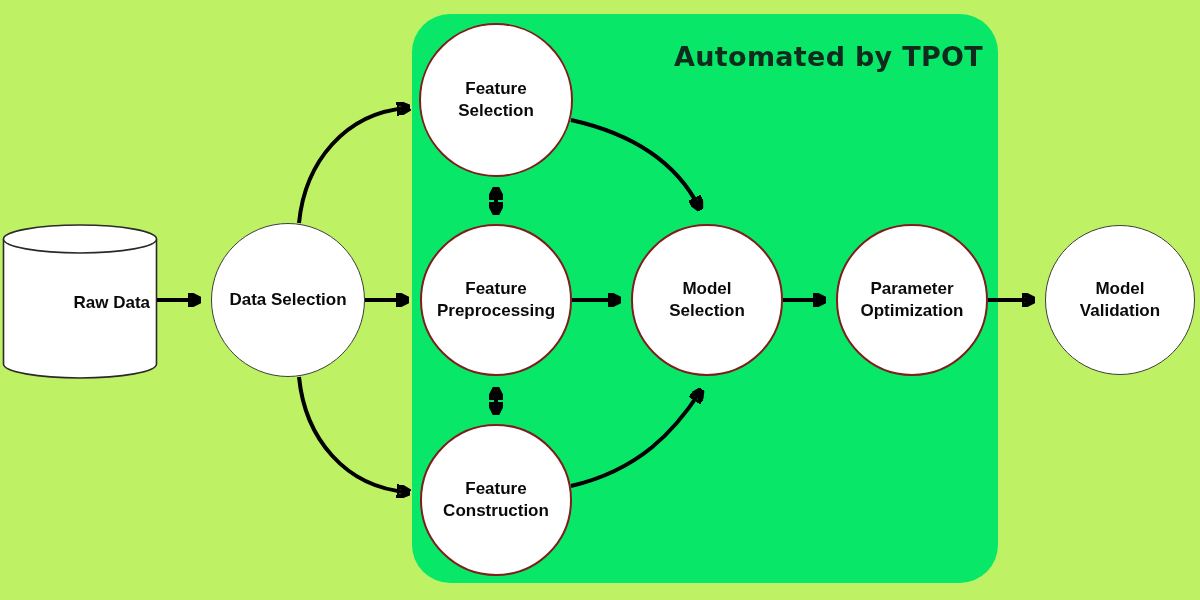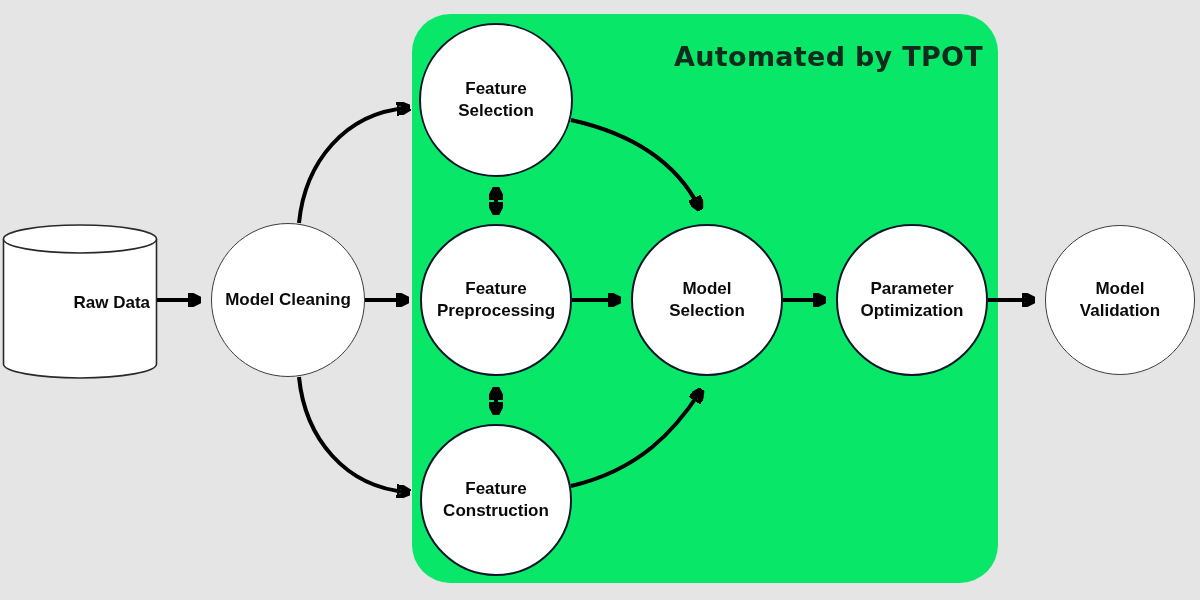--- a/index.html
+++ b/index.html
@@ -5,21 +5,21 @@
   html, body {
     margin: 0;
     padding: 0;
     background: #ffffff;
     font-family: "Liberation Sans", sans-serif;
   }
   #stage {
     position: relative;
     width: 1200px;
     height: 600px;
-    background: #e5e5e5;
+    background: #bef264;
     overflow: hidden;
   }
   
   #tpot-region {
     position: absolute;
     left: 412px;
     top: 14px;
     width: 586px;
     height: 569px;
     border-radius: 38px;
@@ -51,21 +51,21 @@
   }
   #connectors .shape {
     stroke: #2a2a2a;
     stroke-width: 1.6;
     fill: #ffffff;
   }
   
   .node {
     position: absolute;
     background: #ffffff;
-    border: 2px solid #0f172a;
+    border: 2px solid #7f1d1d;
     border-radius: 50%;
     display: flex;
     align-items: center;
     justify-content: center;
     z-index: 2;
     box-sizing: border-box;
   }
   .node-label {
     font-weight: bold;
     font-size: 17px;
@@ -126,21 +126,21 @@
     <path d="M571 120 C634 134 676 162 699 207" marker-end="url(#ah)"></path>
     <path d="M571 486 C640 470 675 430 700 392" marker-end="url(#ah)"></path>
 
     <path d="M496 190 L496 212" marker-start="url(#ah)" marker-end="url(#ah)"></path>
     <path d="M496 390 L496 412" marker-start="url(#ah)" marker-end="url(#ah)"></path>
   </svg>
 
   <div id="raw-data-label" class="node-label">Raw Data</div>
 
   <div class="node thin" id="node-data-cleaning">
-    <span class="node-label">Model Cleaning</span>
+    <span class="node-label">Data Selection</span>
   </div>
 
   <div class="node" id="node-feature-selection">
     <span class="node-label">Feature
 Selection</span>
   </div>
 
   <div class="node" id="node-feature-preprocessing">
     <span class="node-label">Feature
 Preprocessing</span>

